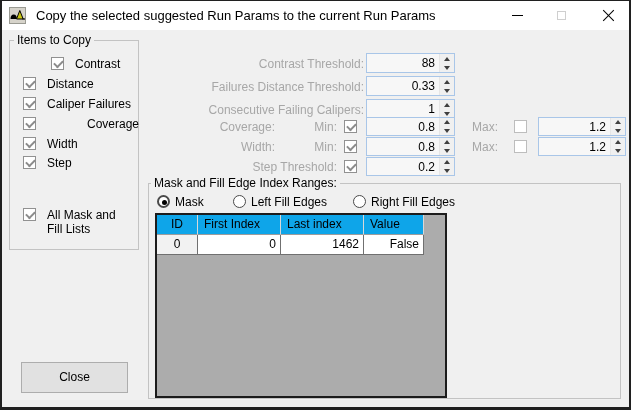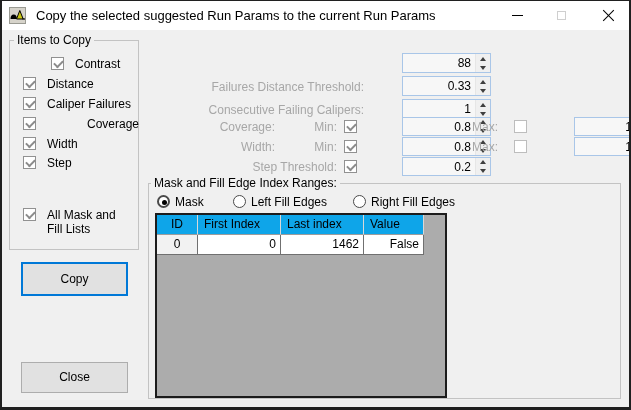--- a/index.html
+++ b/index.html
@@ -44,21 +44,21 @@
 
   
   .pushbtn { position:absolute; background:#E1E1E1; text-align:center; color:#000; }
   .btn-copy { left:21px; top:262px; width:107px; height:34px; border:2px solid #0078D7; line-height:30px; }
   .btn-close2 { left:21px; top:362px; width:107px; height:31px; border:1px solid #ADADAD; line-height:29px; }
 
   
   .plabel { position:absolute; color:#A7A7A7; text-align:right; height:18px; line-height:18px; white-space:nowrap; }
 
   
-  .spinner { position:absolute; border:1px solid #A9C6E8; background:#F7F7F7; display:flex;margin-left:36px; }
+  .spinner { position:absolute; border:1px solid #A9C6E8; background:#F7F7F7; display:flex; }
   .spin-text { flex:1; text-align:right; padding-right:4px; color:#000; align-self:center; }
   .spin-btns { width:15px; display:flex; flex-direction:column; border-left:1px solid #E6E6E6; background:#F0F0F0; }
   .spin-up, .spin-down { flex:1; display:flex; align-items:center; justify-content:center; }
   .tri-up { width:0; height:0; border-left:3px solid transparent; border-right:3px solid transparent; border-bottom:4px solid #3F3F3F; }
   .tri-down { width:0; height:0; border-left:3px solid transparent; border-right:3px solid transparent; border-top:4px solid #3F3F3F; }
 
   
   .radio { position:absolute; width:13px; height:13px; border:1px solid #4A4A4A; border-radius:50%; background:#FFF; }
   .radio.selected::after { content:""; position:absolute; left:3px; top:3px; width:5px; height:5px; border-radius:50%; background:#000; }
   .radio.selected { border-width:2px; }
@@ -124,23 +124,23 @@
   </div>
   <div class="checkrow" style="left:23px;top:156px;">
     <span class="cb checked"></span>
     <span class="cb-label">Step</span>
   </div>
   <div class="checkrow" style="left:23px;top:208px;">
     <span class="cb checked"></span>
     <span class="cb-label" style="width:84px;">All Mask and Fill Lists</span>
   </div>
 
-  <div class="pushbtn btn-copy">Copy</div>
   <div class="pushbtn btn-close2">Close</div>
 
+  <span class="plabel" style="left:144px;top:55px;width:220px;">Contrast Threshold:</span>
   <div class="spinner" style="left:366px;top:53px;width:89px;height:20px;">
     <span class="spin-text">88</span>
     <span class="spin-btns">
         <span class="spin-up">
           <span class="tri-up"></span>
         </span>
         <span class="spin-down">
           <span class="tri-down"></span>
         </span>
       </span>

